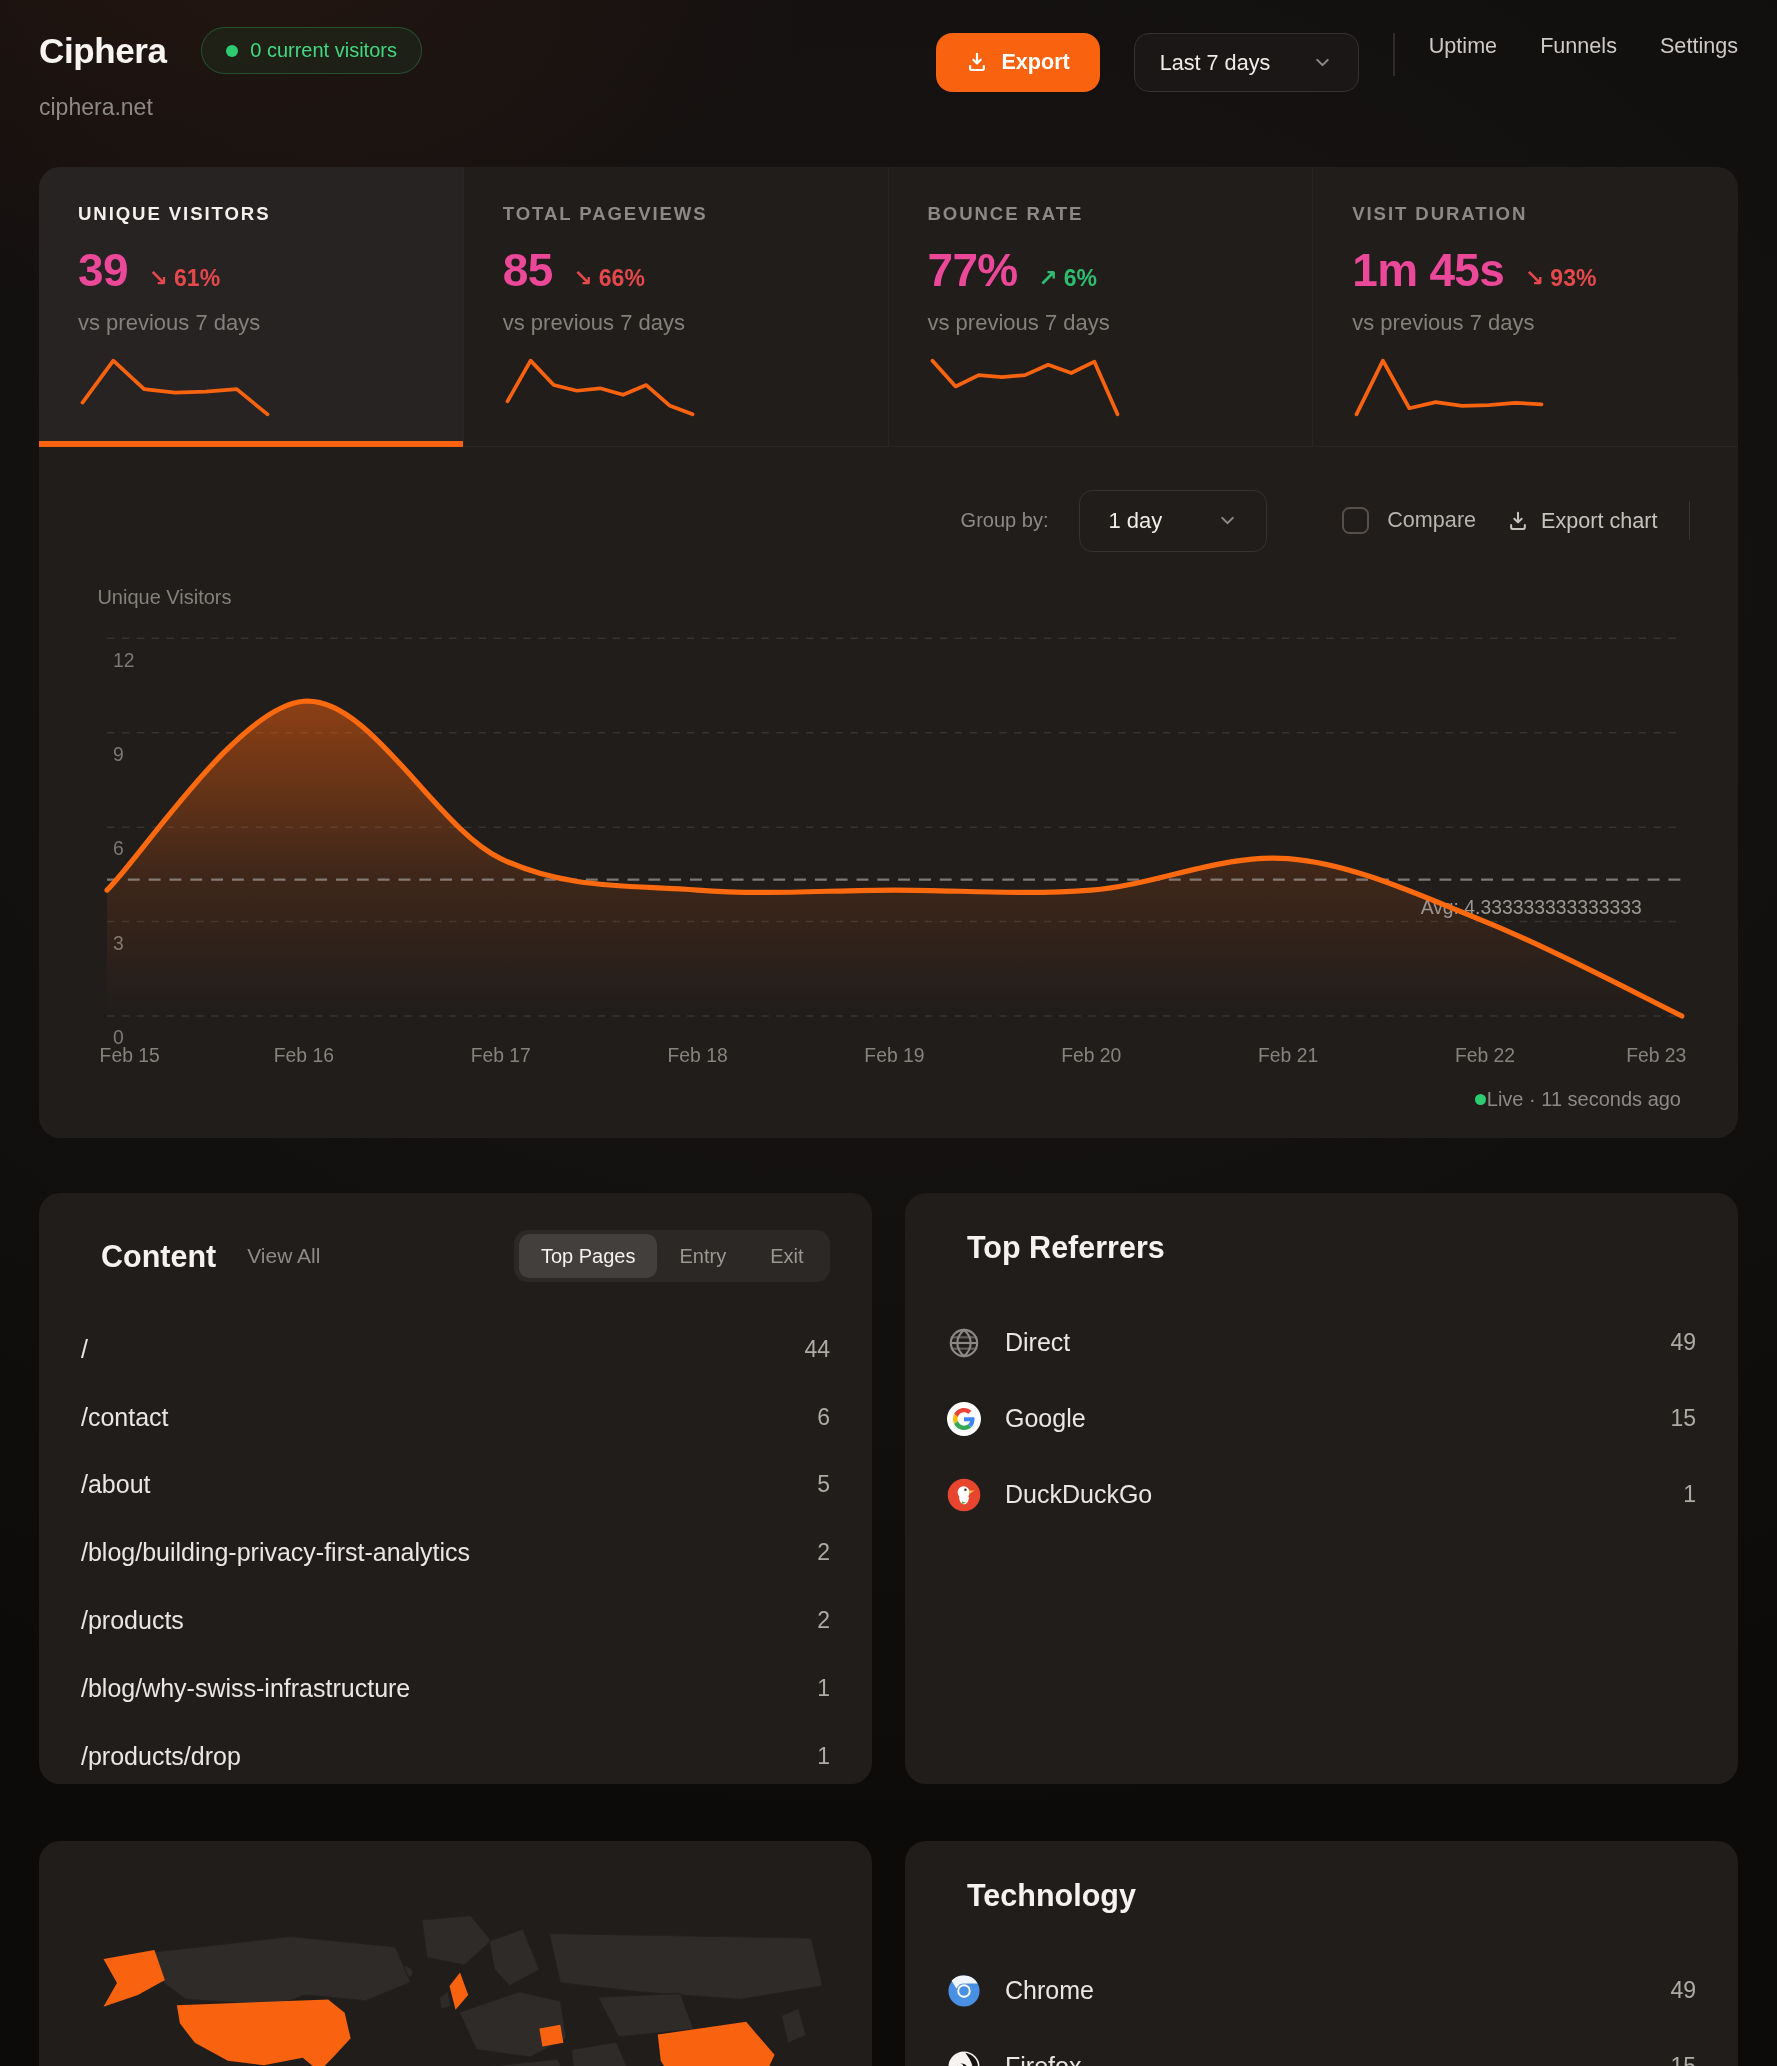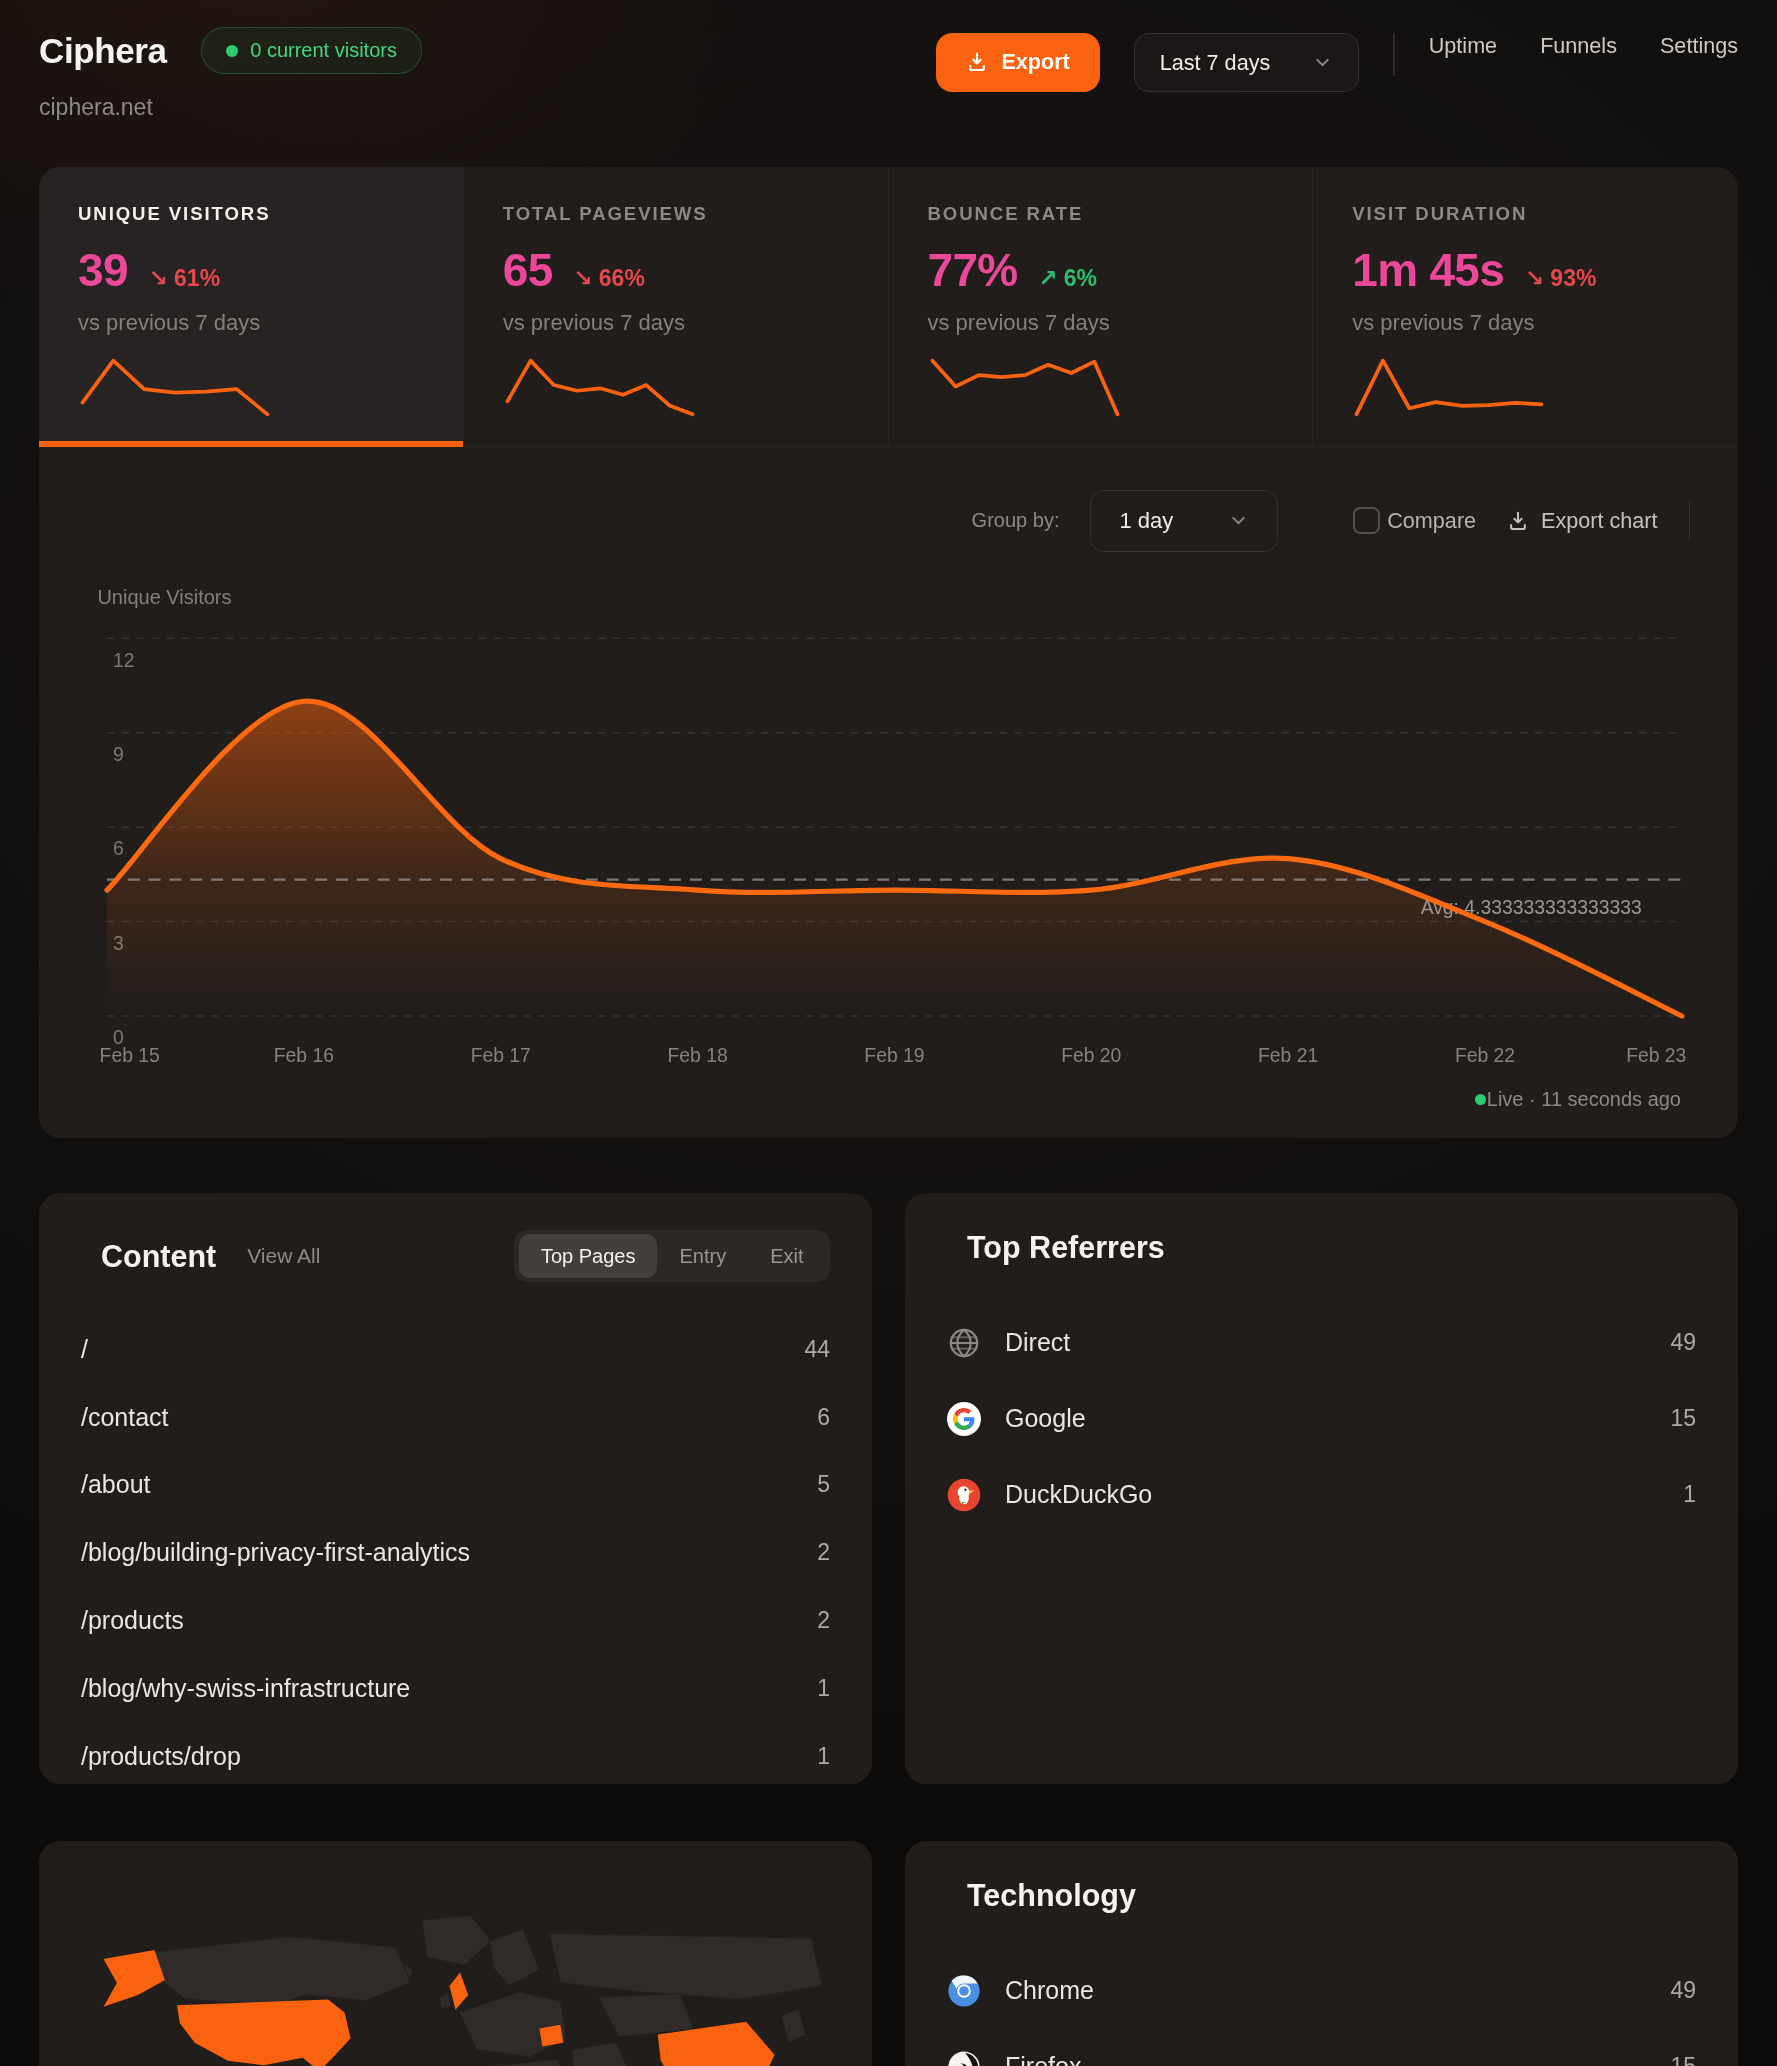--- a/index.html
+++ b/index.html
@@ -49,21 +49,21 @@
   .stat-compare { margin-top:13.4px; font-size:22px; color:#84807c; }
   .spark { margin-top:19.4px; display:block; }
 
   
   .chart-wrap { padding:43px 48px 10.4px; }
   .controls { display:flex; justify-content:flex-end; align-items:center; gap:31px; }
   .group-label { font-size:20px; color:#8d8986; }
   .group-select { display:flex; align-items:center; gap:55px; border:1.5px solid #363230; border-radius:13.4px;
     padding:17px 28px; font-size:22px; color:#f0ede9; cursor:pointer; background:transparent; }
   .group-select svg { width:21px; height:21px; color:#8d8986; }
-  .compare { display:flex; align-items:center; gap:7px; cursor:pointer;padding-left:44px; }
+  .compare { display:flex; align-items:flex-start; gap:18px; cursor:pointer;padding-left:44px; }
   .checkbox { width:27px; height:27px; border:2.2px solid #55504c; border-radius:7.4px; background:transparent; }
   .compare-label { font-size:21.6px; color:#b8b4b0; }
   .export-chart { display:flex; align-items:center; gap:12px; font-size:21.6px; color:#c6c2be; cursor:pointer; }
   .export-chart svg { width:22px; height:22px; }
   .ctrl-div { width:1.5px; height:39px; background:#38342f; }
   .axis-title { margin:34px 0 4.5px 10.4px; font-size:20px; color:#84807c; }
   #main-chart { display:block; overflow:visible; }
   .live { display:flex; justify-content:flex-end; align-items:center; gap:1px; padding:3px 57px 27px; font-size:20px; color:#8d8986; }
   .live-dot { width:11px; height:11px; border-radius:50%; background:#2ecc71; }
 
@@ -150,21 +150,21 @@
         </div>
         <div class="stat-compare">vs previous 7 days</div>
         <svg class="spark" width="194" height="63" viewBox="0 0 260 84">
             <polyline points="6,62.25 47.333333333333336,6 88.66666666666667,44.25000000000001 130,48.75 171.33333333333334,47.625 212.66666666666666,44.25000000000001 254,78" fill="none" stroke="#F9620E" stroke-width="5" stroke-linecap="round" stroke-linejoin="round"></polyline>
           </svg>
       </div>
 
       <div class="stat">
         <div class="stat-label">TOTAL PAGEVIEWS</div>
         <div class="stat-value-row">
-          <span class="stat-value">65</span>
+          <span class="stat-value">85</span>
           <span class="delta down">
               <span>↘</span>
               <span>66%</span>
             </span>
         </div>
         <div class="stat-compare">vs previous 7 days</div>
         <svg class="spark" width="194" height="63" viewBox="0 0 260 84">
             <polyline points="6,60.54545454545455 37,6 68,38.72727272727272 99,46.36363636363636 130,43.09090909090909 161,51.81818181818182 192,38.72727272727272 223,66 254,78" fill="none" stroke="#F9620E" stroke-width="5" stroke-linecap="round" stroke-linejoin="round"></polyline>
           </svg>
       </div>

